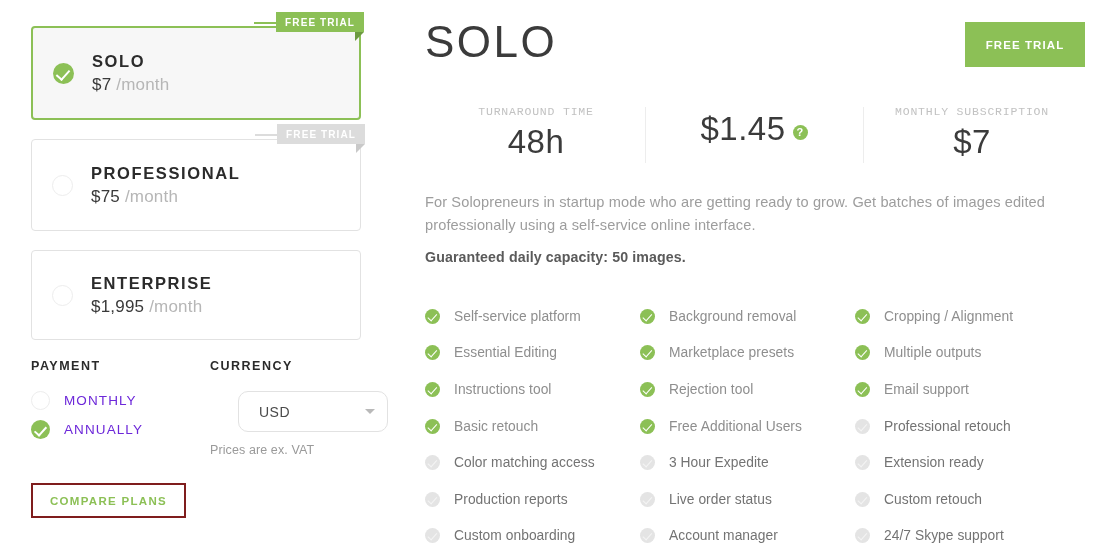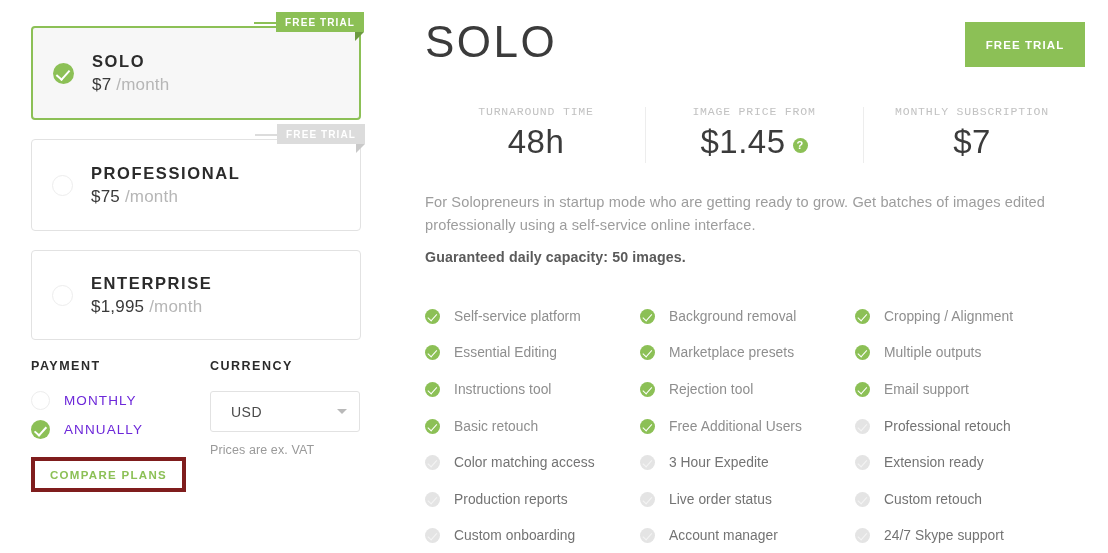--- a/index.html
+++ b/index.html
@@ -119,39 +119,41 @@
   .radio-label {
     font-size: 13.5px;
     letter-spacing: 1.1px;
     color: #6d28d9;
   }
 
   .select-box {
     width: 150px;
     height: 41px;
     border: 1px solid #e2e2e2;
-    border-radius: 3px;
+    border-radius: 10px;
     display: flex;
     align-items: center;
     padding: 0 12px 0 20px;
     background: #fff;
+    margin-left: 28px;
   }
   .select-value { font-size: 14px; color: #4a4a4a; letter-spacing: .5px; flex: 1; }
   .caret {
     width: 0; height: 0;
     border-left: 5px solid transparent;
     border-right: 5px solid transparent;
     border-top: 5px solid #b9b9b9;
   }
   .vat-note { font-size: 12.5px; color: #9a9a9a; margin-top: 11px; letter-spacing: .1px; }
 
   .compare-btn {
+    margin-top: 26px;
     width: 155px;
     height: 35px;
-    border: 4px solid #7f1d1d;
+    border: 2px solid #7f1d1d;
     background: #ffffff;
     color: #8cc056;
     font-size: 11.5px;
     font-weight: bold;
     letter-spacing: 1.3px;
     display: flex;
     align-items: center;
     justify-content: center;
     cursor: pointer;
     font-family: "Liberation Sans", sans-serif;
@@ -358,21 +360,20 @@
     </div>
 
     <div class="stats">
       <div class="stat s0">
         <div class="stat-label">TURNAROUND TIME</div>
         <div class="stat-value">
             <span>48h</span>
           </div>
       </div>
       <div class="stat s1">
-        <div class="stat-label">IMAGE PRICE FROM</div>
         <div class="stat-value">
           <span>$1.45</span>
           <span class="help-icon">?</span>
         </div>
       </div>
       <div class="stat s2">
         <div class="stat-label">MONTHLY SUBSCRIPTION</div>
         <div class="stat-value">
             <span>$7</span>
           </div>

